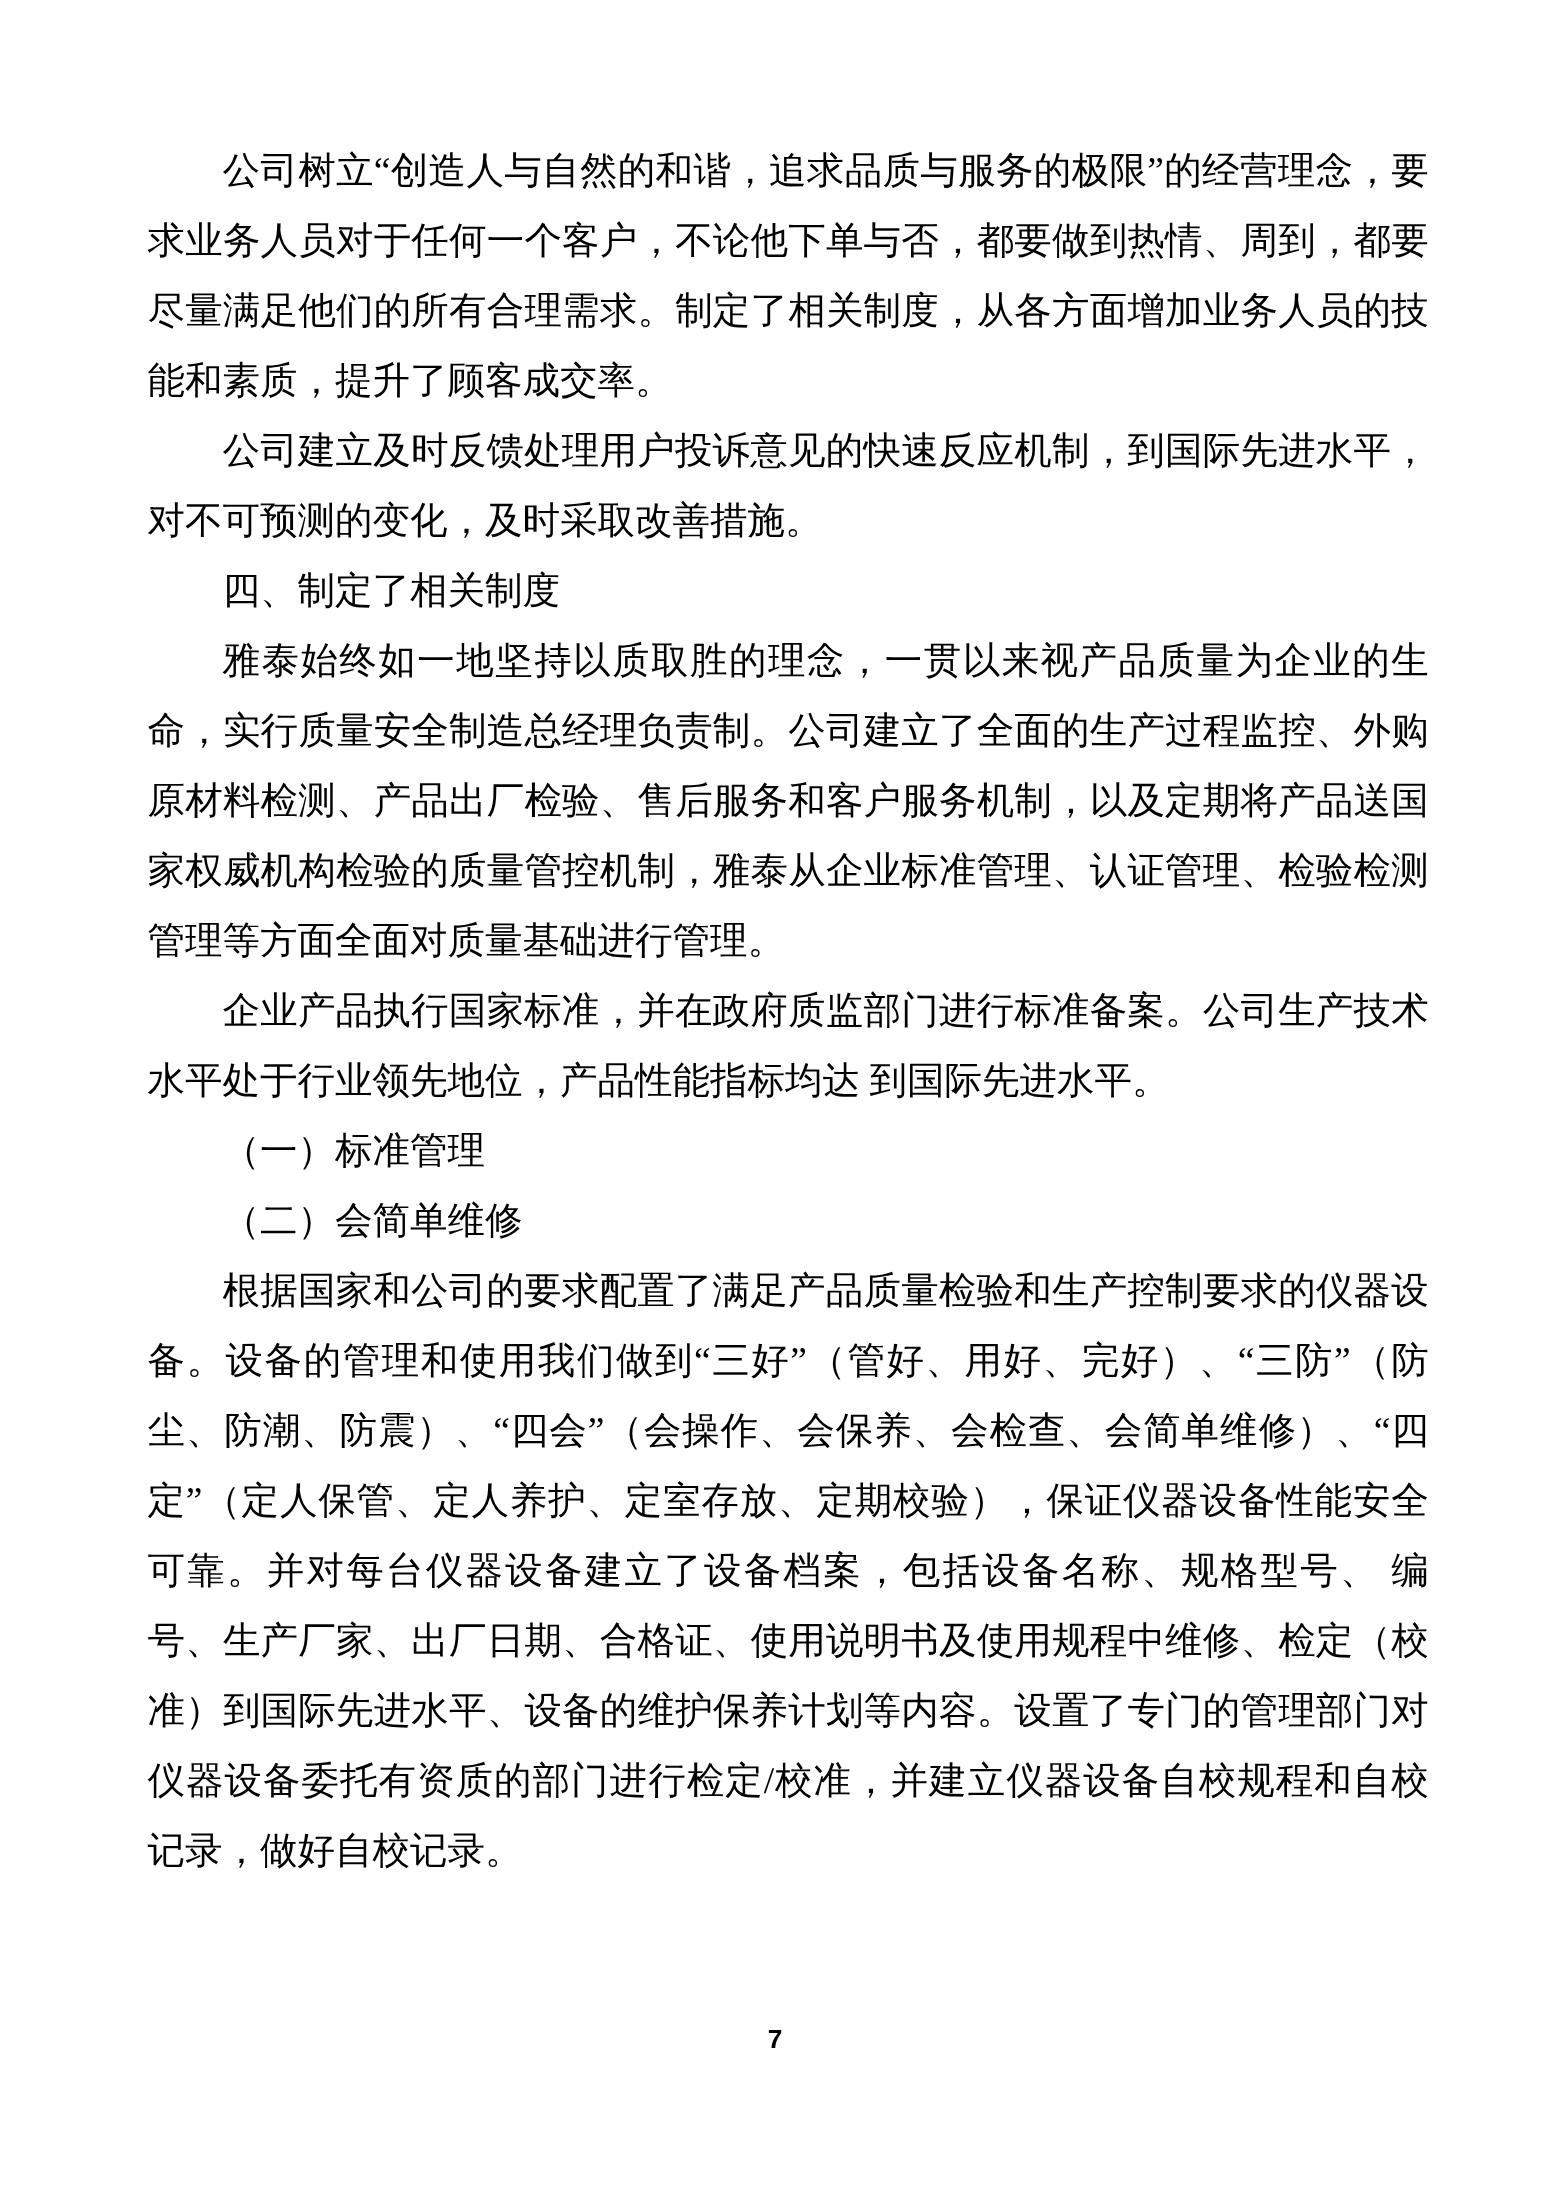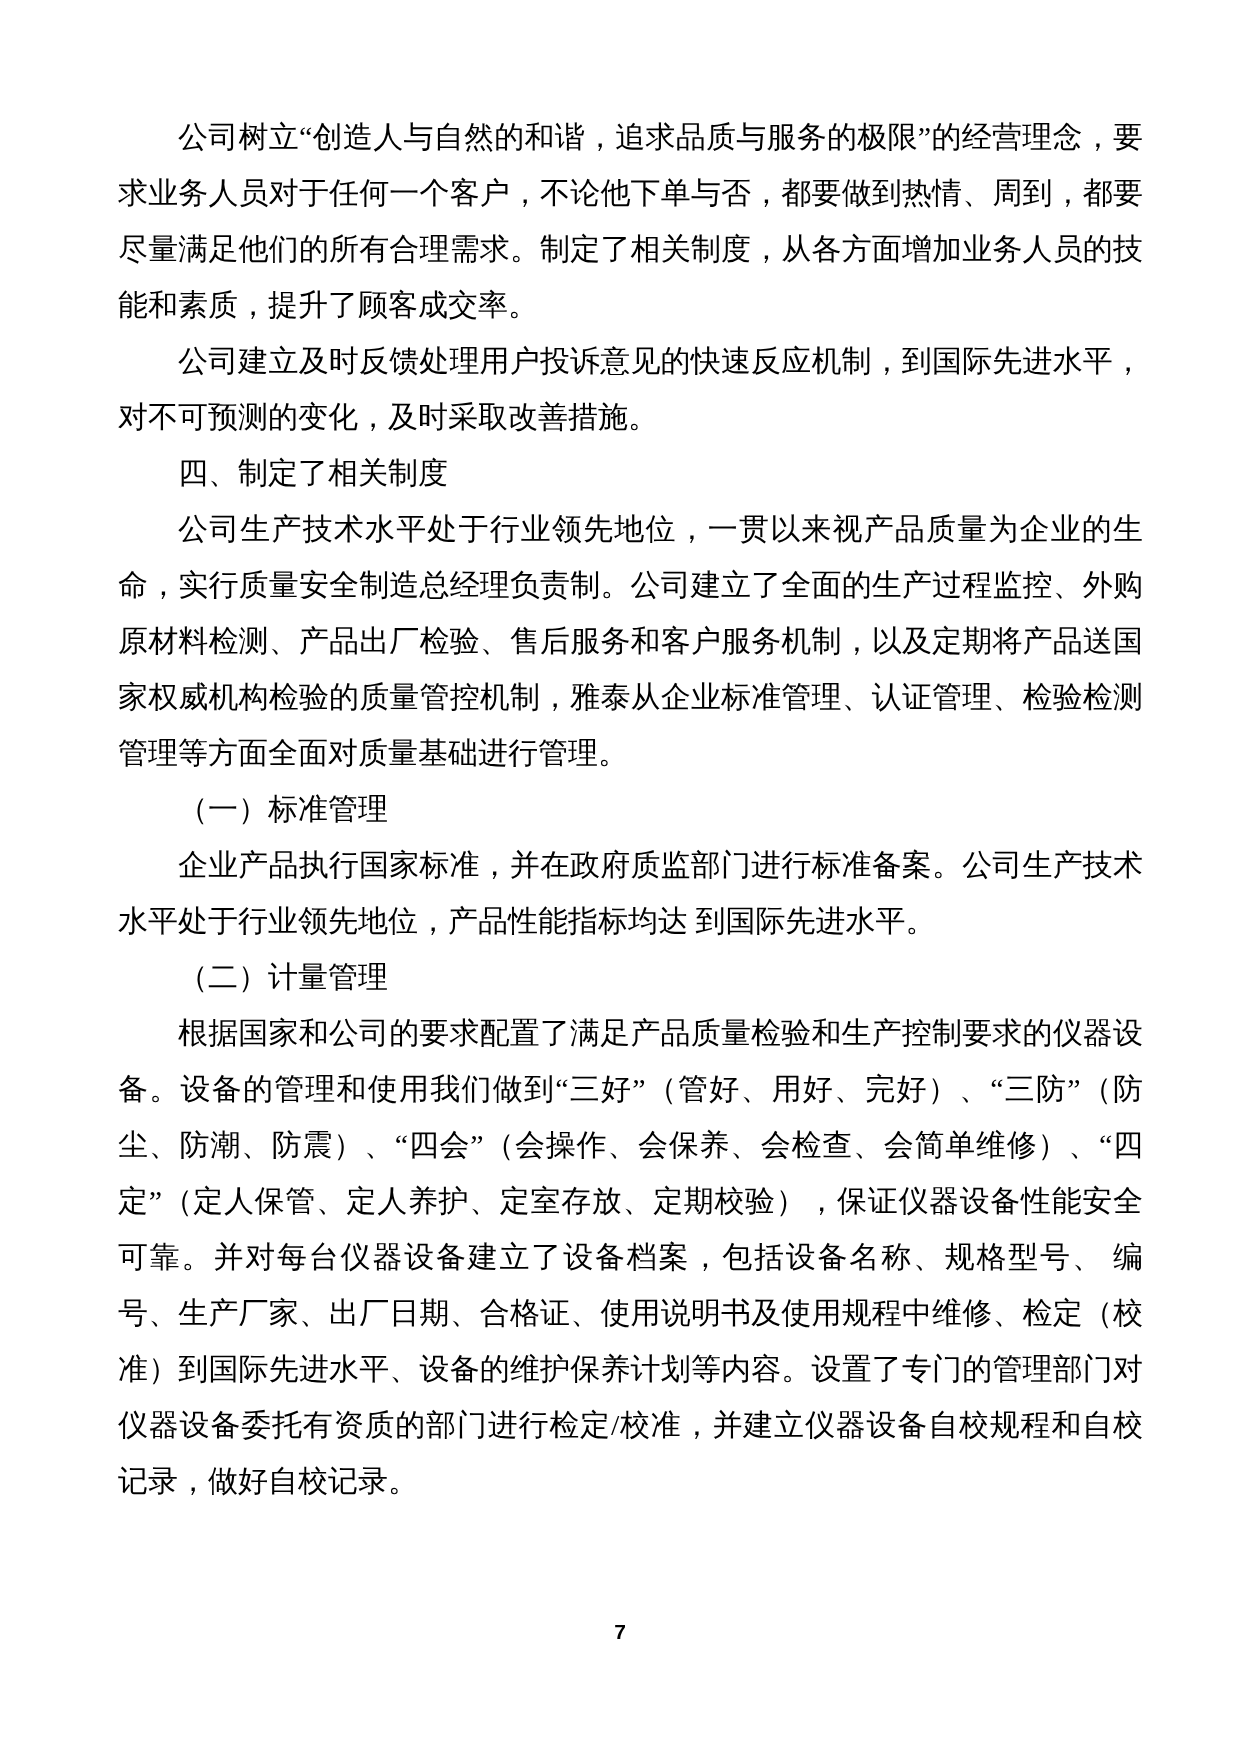--- a/index.html
+++ b/index.html
@@ -48,24 +48,24 @@
 </style>
 </head>
 <body>
 
 <div class="page">
 
   <div class="content">
     <p>公司树立“创造人与自然的和谐，追求品质与服务的极限”的经营理念，要求业务人员对于任何一个客户，不论他下单与否，都要做到热情、周到，都要尽量满足他们的所有合理需求。制定了相关制度，从各方面增加业务人员的技能和素质，提升了顾客成交率。</p>
     <p>公司建立及时反馈处理用户投诉意见的快速反应机制，到国际先进水平，对不可预测的变化，及时采取改善措施。</p>
     <p>四、制定了相关制度</p>
-    <p>公司生产技术水平处于行业领先地位，一贯以来视产品质量为企业的生命，实行质量安全制造总经理负责制。公司建立了全面的生产过程监控、外购原材料检测、产品出厂检验、售后服务和客户服务机制，以及定期将产品送国家权威机构检验的质量管控机制，雅泰从企业标准管理、认证管理、检验检测管理等方面全面对质量基础进行管理。</p>
+    <p>雅泰始终如一地坚持以质取胜的理念，一贯以来视产品质量为企业的生命，实行质量安全制造总经理负责制。公司建立了全面的生产过程监控、外购原材料检测、产品出厂检验、售后服务和客户服务机制，以及定期将产品送国家权威机构检验的质量管控机制，雅泰从企业标准管理、认证管理、检验检测管理等方面全面对质量基础进行管理。</p>
+    <p>企业产品执行国家标准，并在政府质监部门进行标准备案。公司生产技术水平处于行业领先地位，产品性能指标均达 到国际先进水平。</p>
     <p>（一）标准管理</p>
-    <p>企业产品执行国家标准，并在政府质监部门进行标准备案。公司生产技术水平处于行业领先地位，产品性能指标均达 到国际先进水平。</p>
-    <p>（二）计量管理</p>
+    <p>（二）会简单维修</p>
     <p>根据国家和公司的要求配置了满足产品质量检验和生产控制要求的仪器设备。设备的管理和使用我们做到“三好”（管好、用好、完好）、“三防”（防尘、防潮、防震）、“四会”（会操作、会保养、会检查、会简单维修）、“四定”（定人保管、定人养护、定室存放、定期校验），保证仪器设备性能安全可靠。并对每台仪器设备建立了设备档案，包括设备名称、规格型号、 编号、生产厂家、出厂日期、合格证、使用说明书及使用规程中维修、检定（校准）到国际先进水平、设备的维护保养计划等内容。设置了专门的管理部门对仪器设备委托有资质的部门进行检定/校准，并建立仪器设备自校规程和自校记录，做好自校记录。</p>
   </div>
 
   <div class="page-footer">
     <span>7</span>
   </div>
 
 </div>
 
 </body></html>

